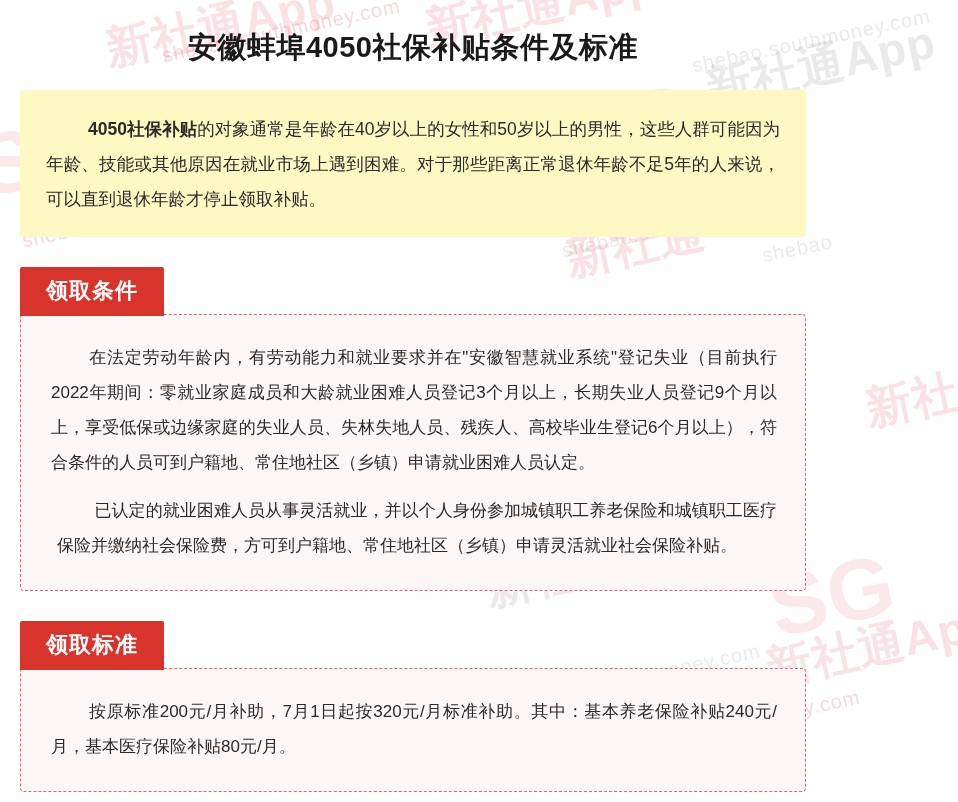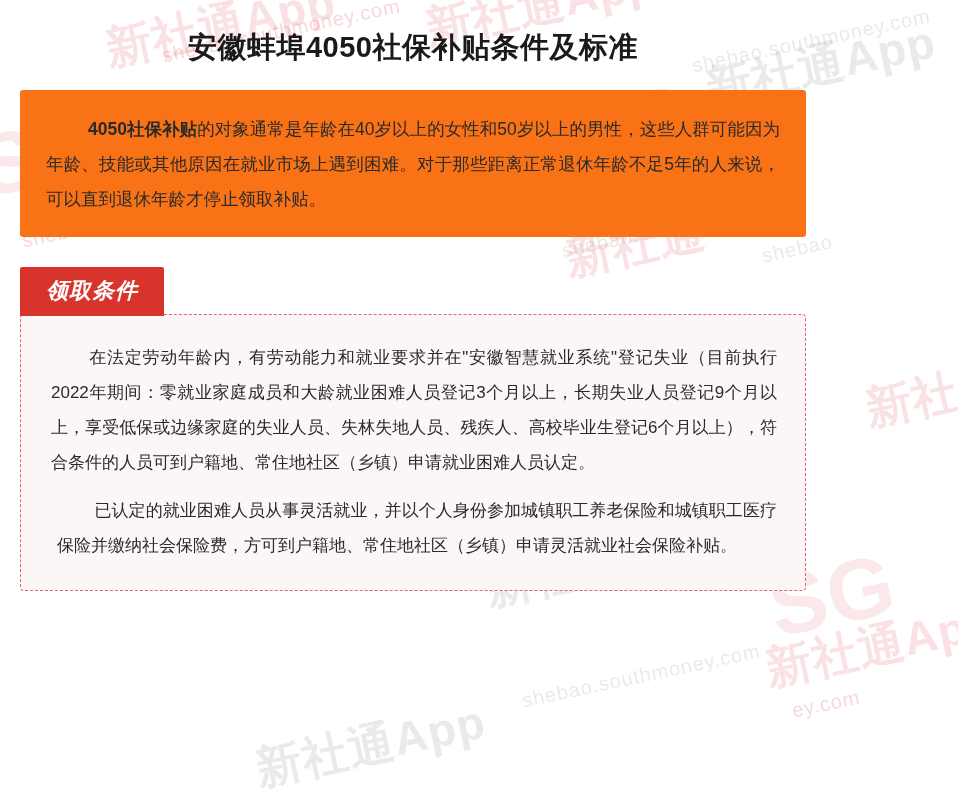--- a/index.html
+++ b/index.html
@@ -64,21 +64,21 @@
     text-align: center;
     font-size: 29px;
     font-weight: bold;
     color: #1a1a1a;
     padding: 28px 40px 22px 40px;
     letter-spacing: 0.5px;
   }
 
   .intro-box {
     margin: 0 20px;
-    background: #f97316;
+    background: #fef9c3;
     border-radius: 3px;
     padding: 22px 26px 20px 26px;
     font-size: 17.5px;
     line-height: 2.0;
     color: #2a2a2a;
     text-align: justify;
   }
   .intro-box .indent {
     display: inline-block;
     width: 2.4em;
@@ -96,21 +96,20 @@
     display: inline-block;
     background: #d9342b;
     color: #ffffff;
     font-size: 22px;
     font-weight: bold;
     padding: 9px 26px 10px 26px;
     border-radius: 2px 2px 0 0;
     position: relative;
     z-index: 3;
     letter-spacing: 1px;
-    font-style: italic;
   }
 
   .section-body {
     border: 1.5px dashed #e2656b;
     background: #fdf6f6;
     border-radius: 4px;
     margin-top: -2px;
     padding: 26px 28px 26px 30px;
     font-size: 17px;
     line-height: 2.05;
@@ -167,14 +166,20 @@
   </div>
 
   <div class="section">
     <div class="section-header">领取条件</div>
     <div class="section-body">
       <p><span class="indent"></span><span>在法定劳动年龄内，有劳动能力和就业要求并在"安徽智慧就业系统"登记失业（目前执行2022年期间：零就业家庭成员和大龄就业困难人员登记3个月以上，长期失业人员登记9个月以上，享受低保或边缘家庭的失业人员、失林失地人员、残疾人、高校毕业生登记6个月以上），符合条件的人员可到户籍地、常住地社区（乡镇）申请就业困难人员认定。</span></p>
       <p><span class="indent"></span><span>已认定的就业困难人员从事灵活就业，并以个人身份参加城镇职工养老保险和城镇职工医疗保险并缴纳社会保险费，方可到户籍地、常住地社区（乡镇）申请灵活就业社会保险补贴。</span></p>
     </div>
   </div>
 
+  <div class="section">
+    <div class="section-header">领取标准</div>
+    <div class="section-body">
+      <p><span class="indent"></span><span>按原标准200元/月补助，7月1日起按320元/月标准补助。其中：基本养老保险补贴240元/月，基本医疗保险补贴80元/月。</span></p>
+    </div>
+  </div>
 
 </div>
 
 </body></html>

